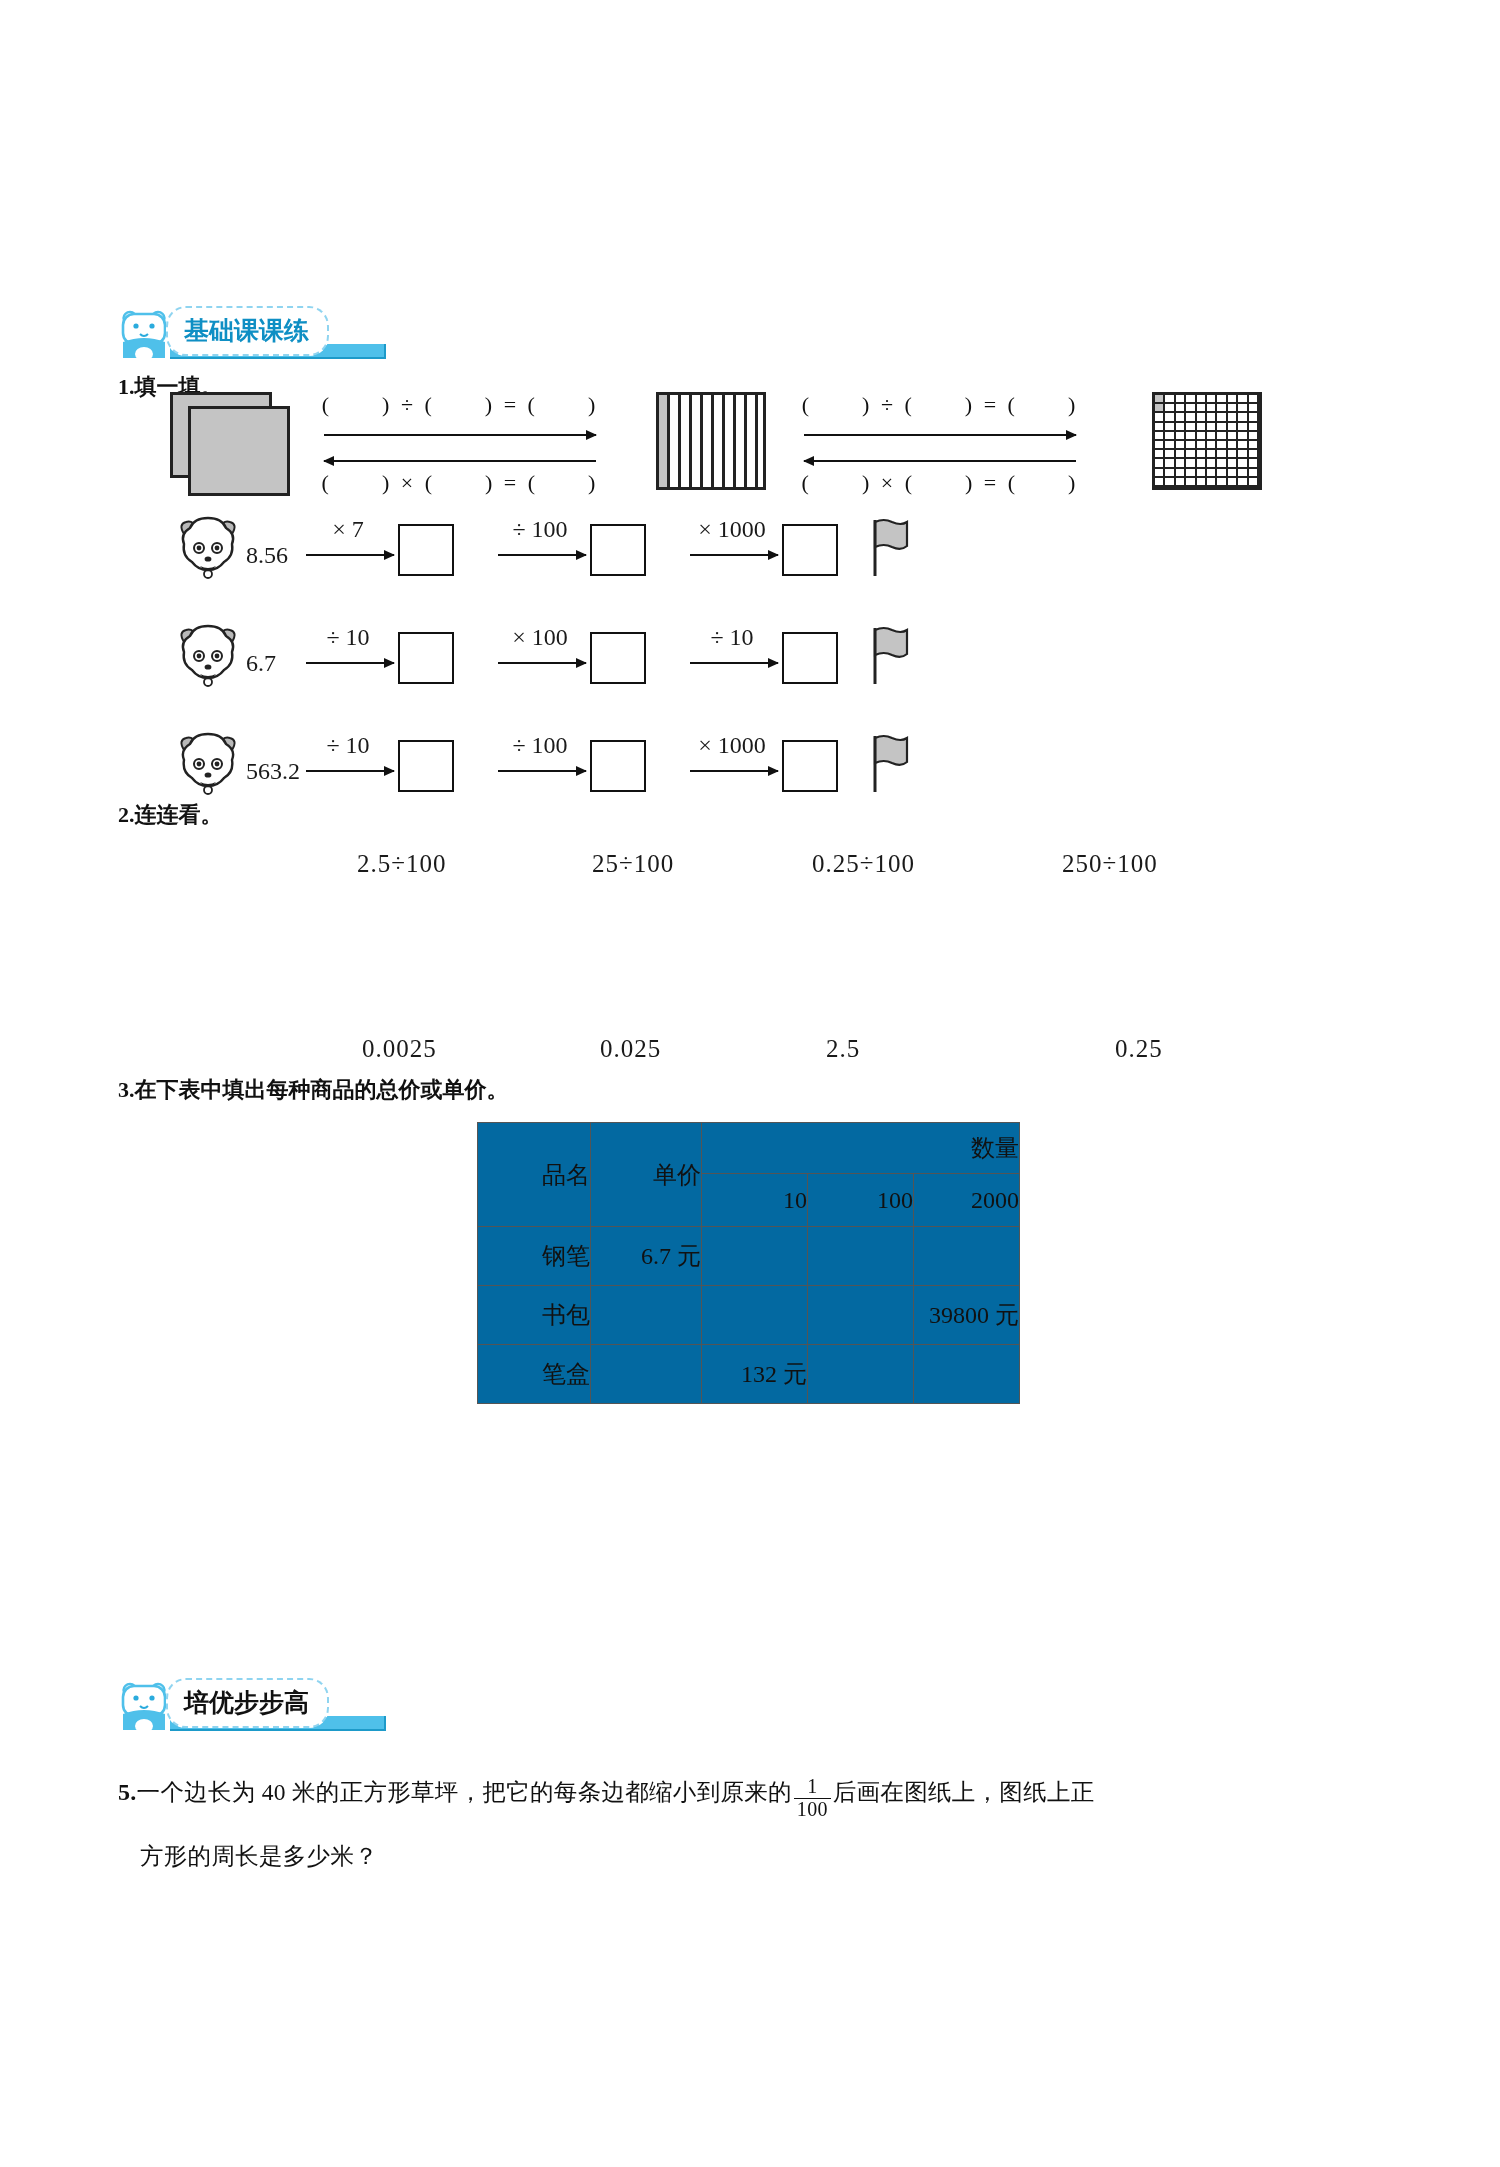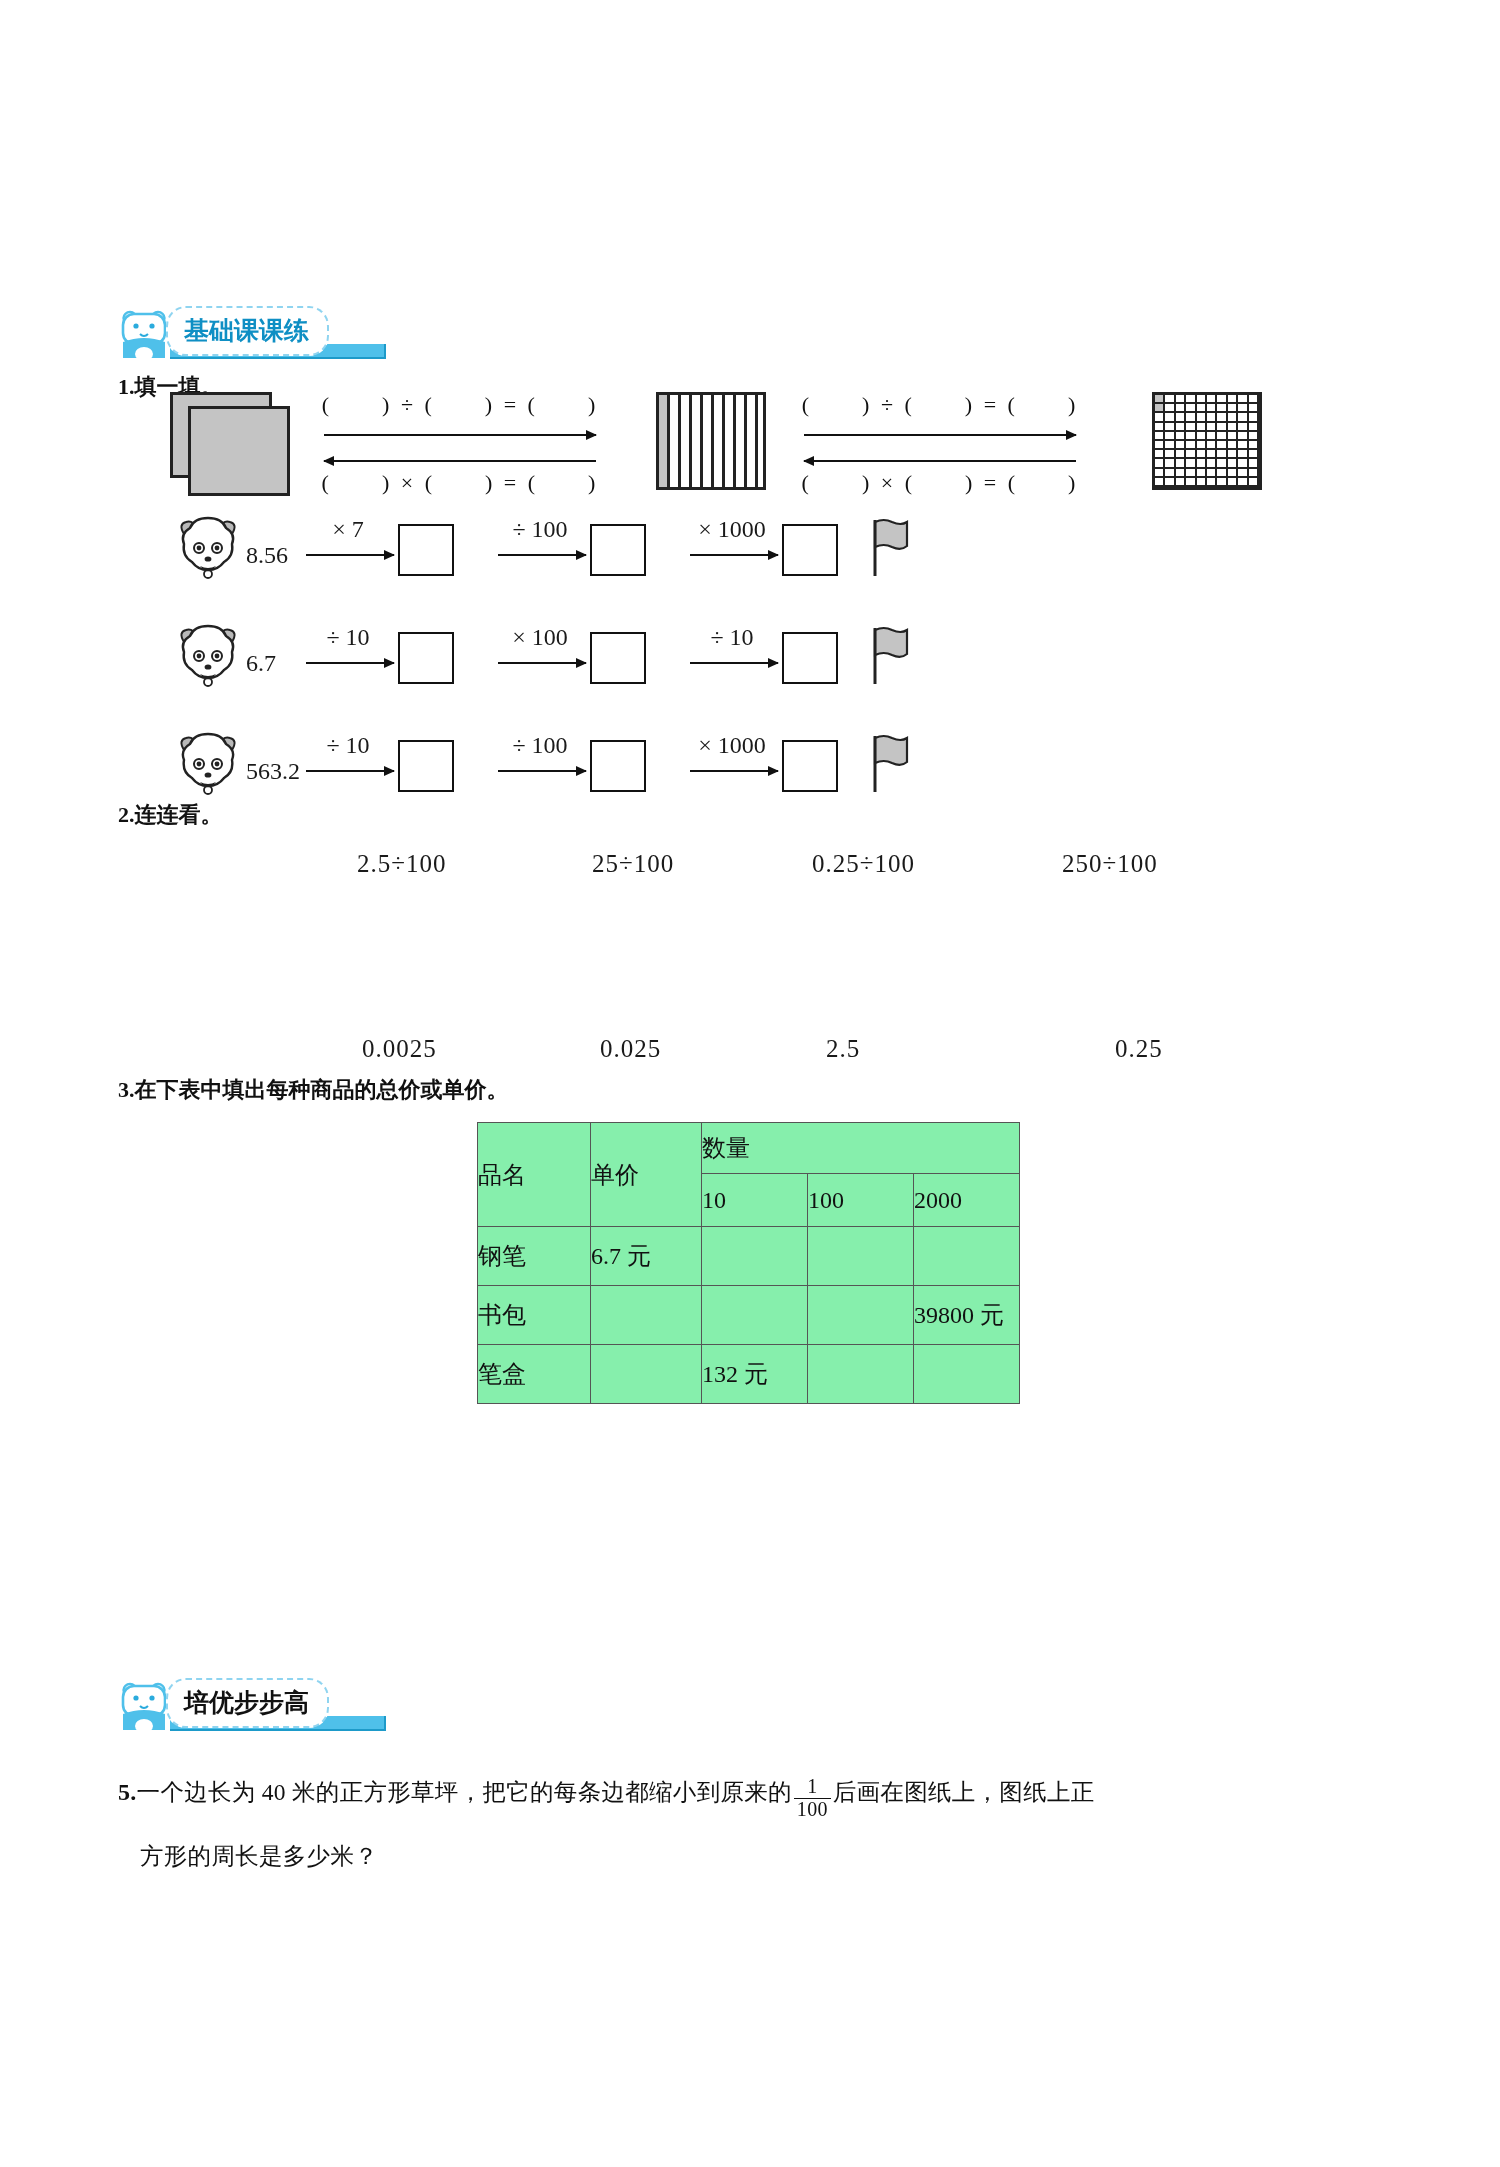--- a/index.html
+++ b/index.html
@@ -203,25 +203,25 @@
   #ptable {
     position: absolute;
     left: 477px; top: 1122px;
     border-collapse: collapse;
     font-family: "Liberation Serif", serif;
     font-size: 24px;
     color: #111;
   }
   #ptable td, #ptable th {
     border: 1.6px solid #555;
-    text-align: left;
+    text-align: right;
     font-weight: normal;
     padding: 0;
     height: 58px;
-    background: #86efac;
+    background: #0369a1;
     font-family: Liberation Serif, serif;
   }
   #ptable .c-name  { width: 112px; }
   #ptable .c-price { width: 110px; }
   #ptable .c-q     { width: 105px; }
   #ptable tr.head1 td { height: 50px; }
   #ptable tr.head2 td { height: 52px; }
 
   
   .frac {

